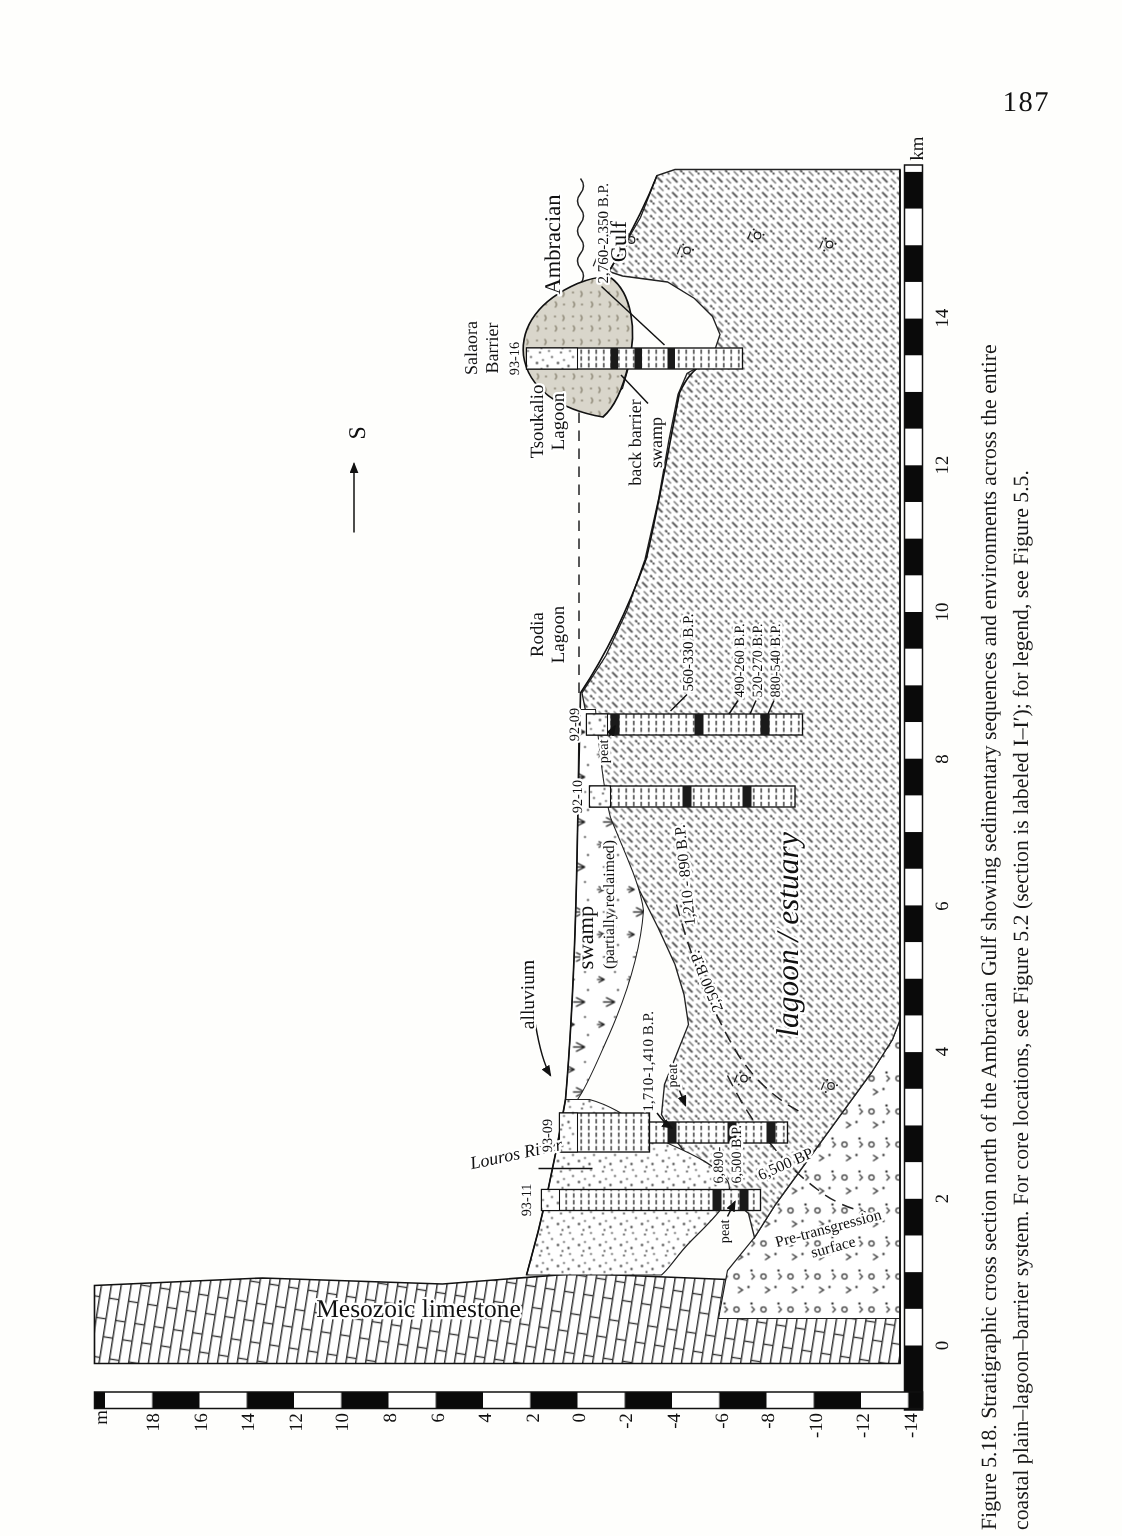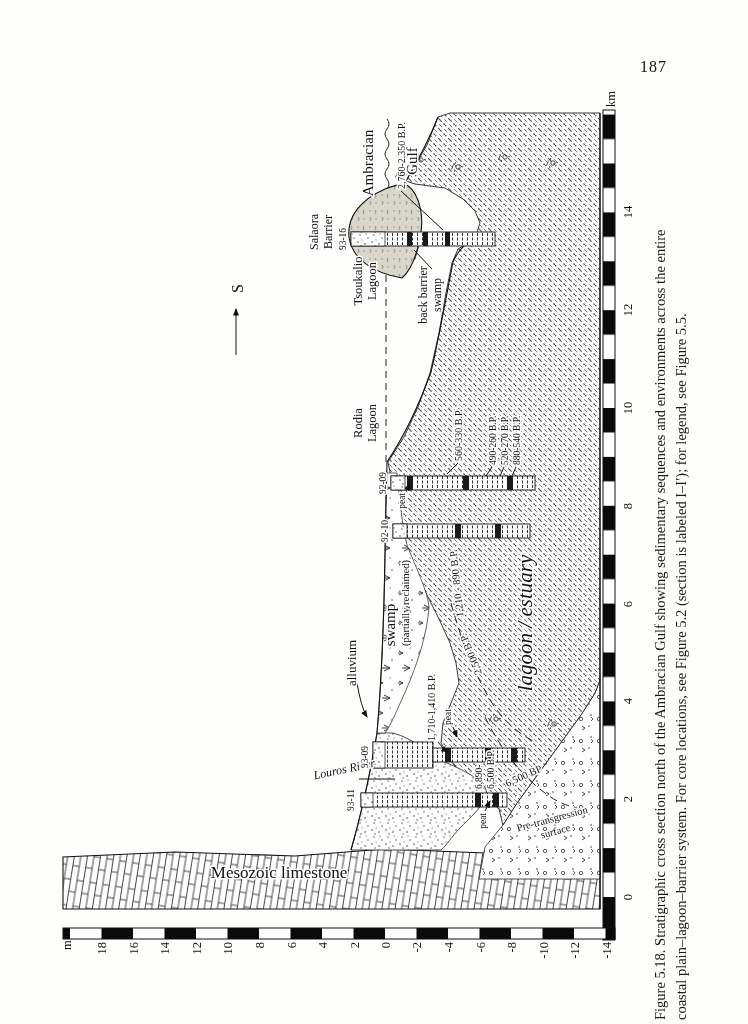--- a/index.html
+++ b/index.html
@@ -1,19 +1,19 @@
 <!DOCTYPE html>
 <html><head>
 <meta charset="utf-8">
 <style>
   html,body{margin:0;padding:0;}
   body{width:748px;height:1024px;position:relative;background:#fefefc;overflow:hidden;
        font-family:"Liberation Serif", serif;color:#111;}
-  .page-number{position:absolute;left:640px;top:58px;width:60px;text-align:left;
-       font-size:16px;letter-spacing:1px;}
+  .page-number{position:absolute;left:640px;top:58px;width:60px;text-align:right;
+       font-size:19px;letter-spacing:1px;}
   .fig-rot{position:absolute;left:55px;top:75px;width:900px;height:590px;
        transform:rotate(-90deg) translateX(-900px);transform-origin:top left;}
   .caption-rot{position:absolute;left:650px;top:88px;width:932px;height:50px;
        transform:rotate(-90deg) translateX(-932px);transform-origin:top left;
        font-size:14.5px;line-height:21px;color:#191919;}
   svg text{font-family:"Liberation Serif", serif;fill:#111;}
   .halo{paint-order:stroke;stroke:#ffffff;stroke-width:3px;stroke-linejoin:round;}
   .it{font-style:italic;}
 </style>
 </head>

